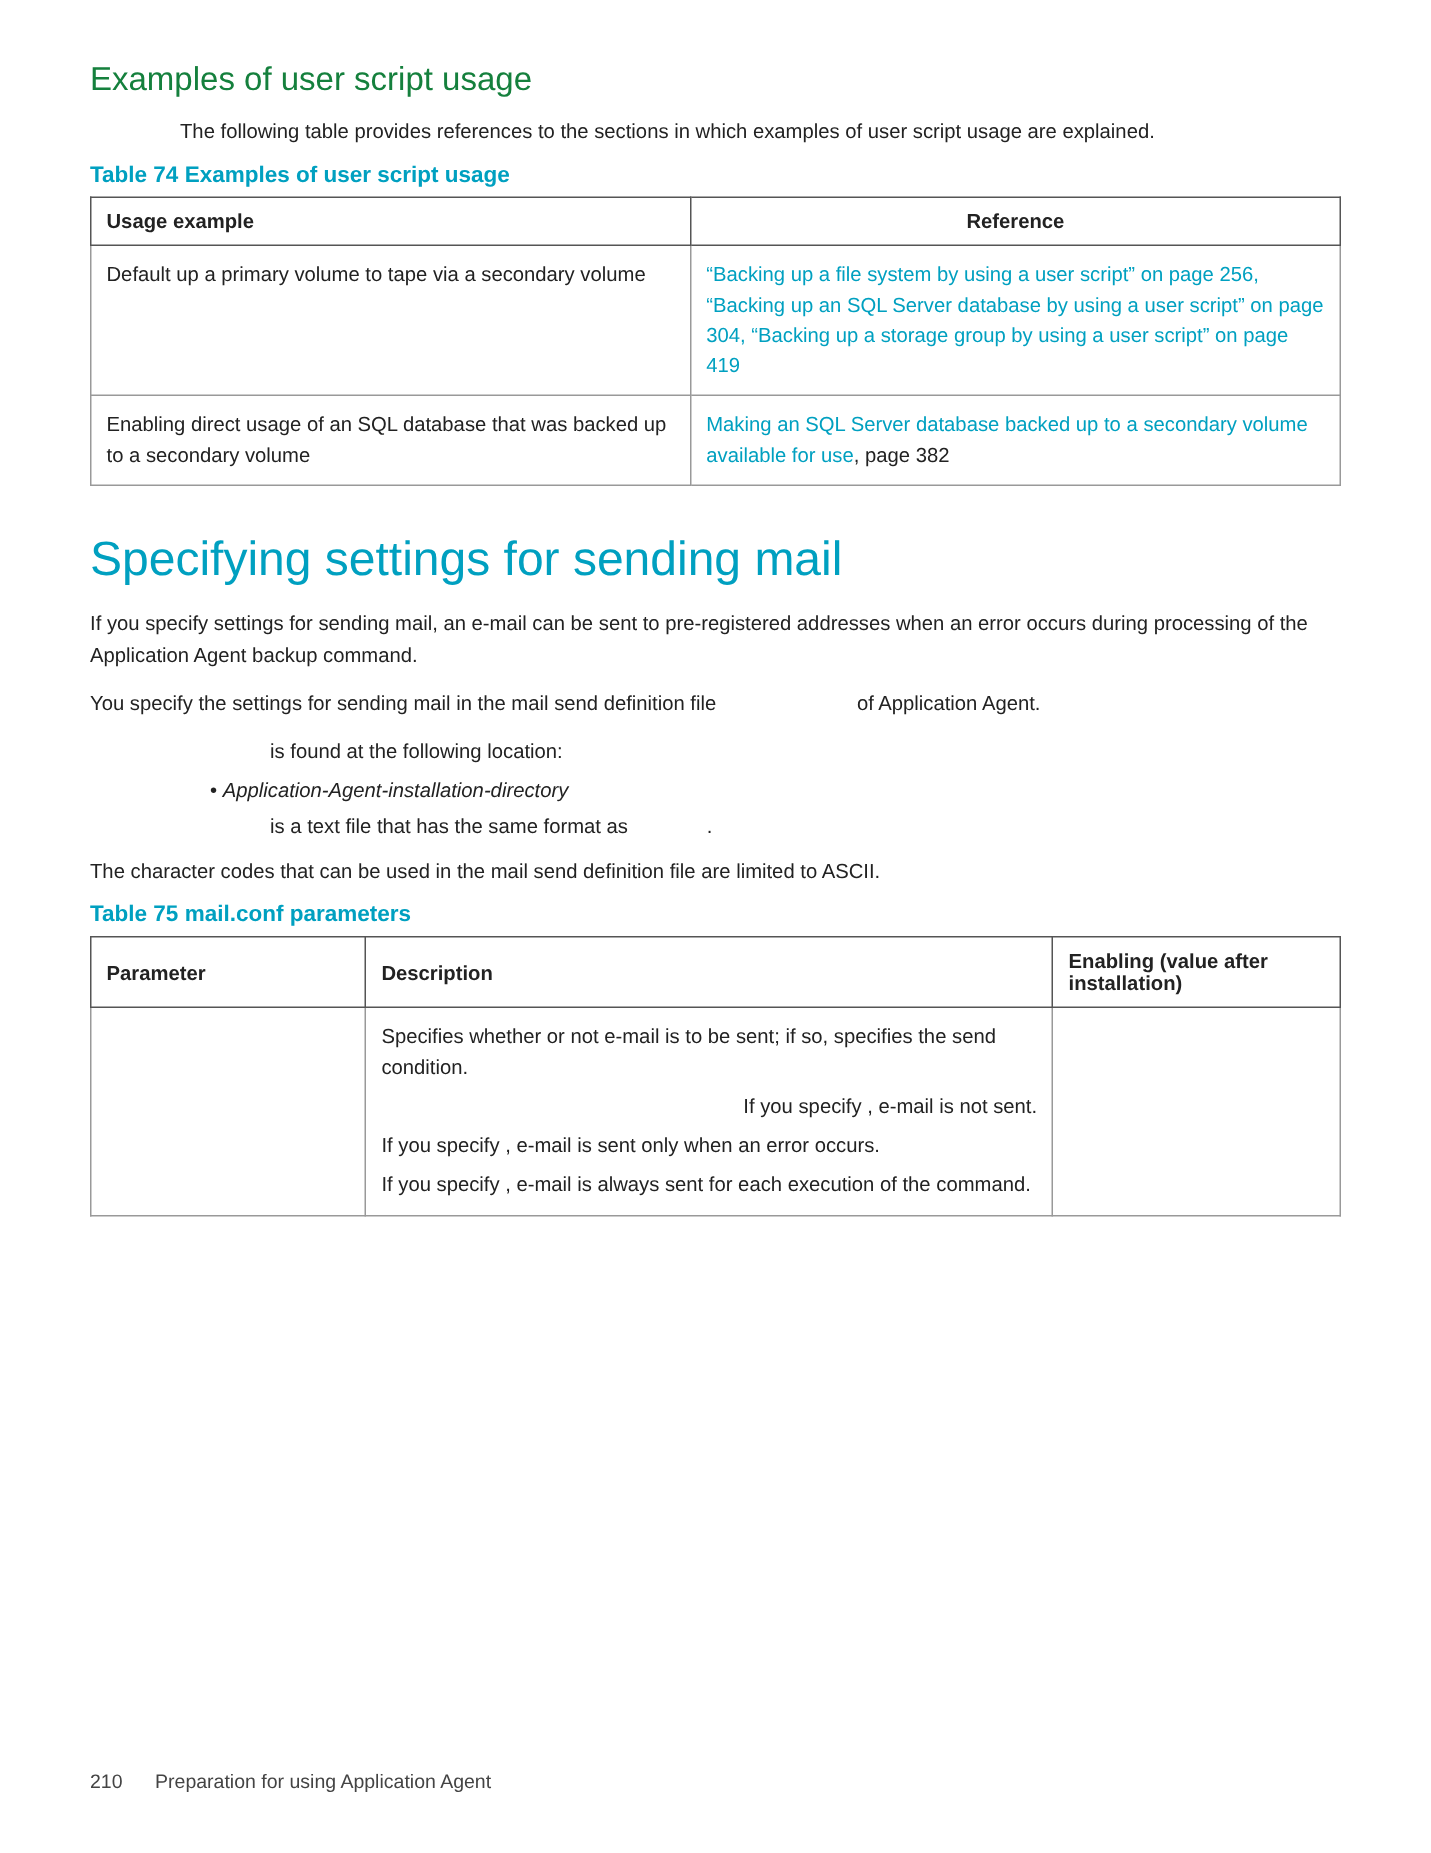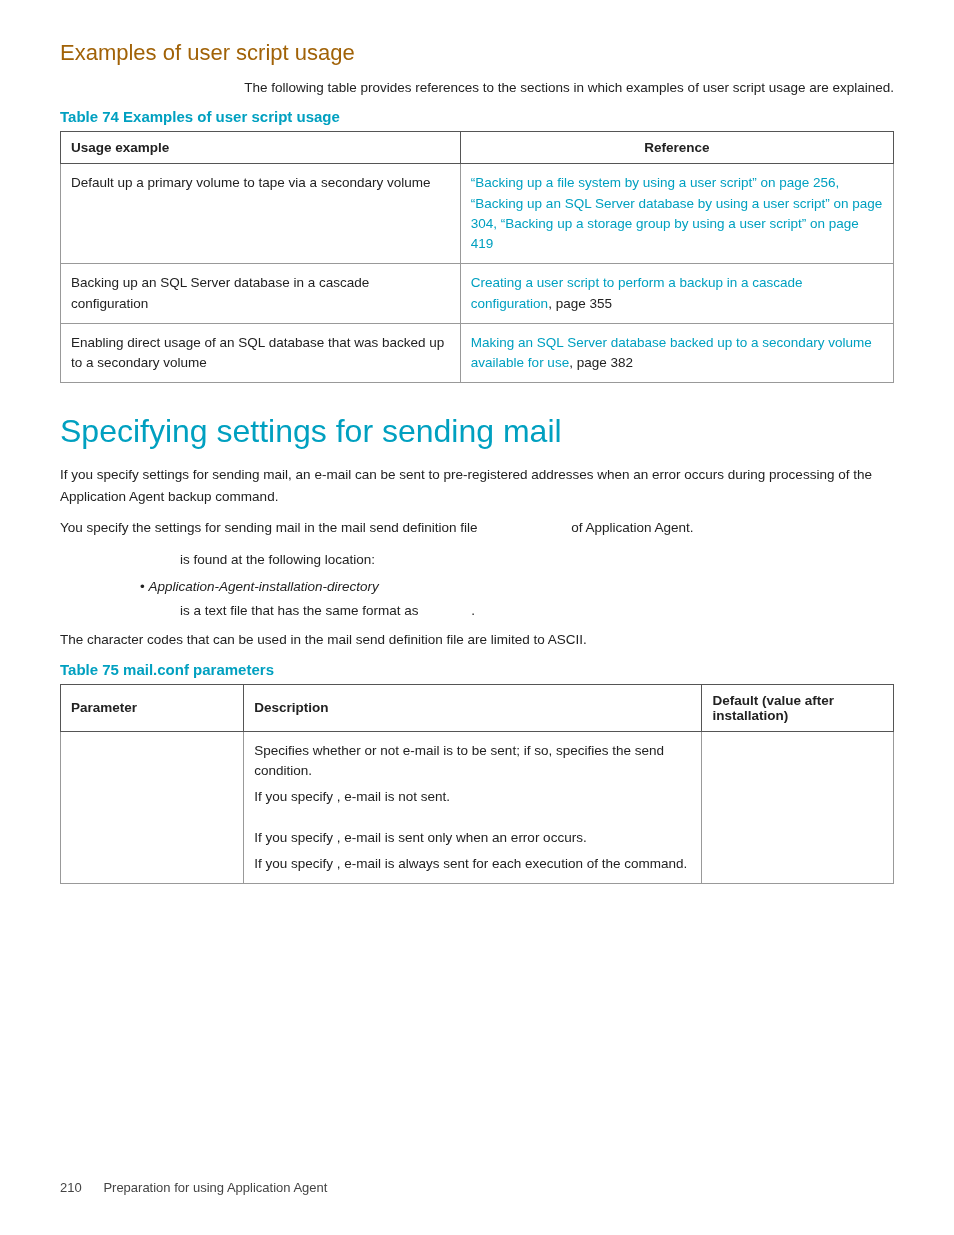--- a/index.html
+++ b/index.html
@@ -6,37 +6,36 @@
     body {
       background: #fff;
       font-family: Arial, Helvetica, sans-serif;
       font-size: 13.5px;
       color: #222;
       width: 954px;
       min-height: 1235px;
       padding: 40px 60px 60px 60px;
     }
     h2.section-title {
-      color: #a16207;
+      color: #15803d;
       font-size: 22px;
       font-weight: normal;
       margin-bottom: 12px;
     }
     h1.chapter-title {
       color: #00a0c0;
       font-size: 32px;
       font-weight: normal;
       margin-bottom: 14px;
       margin-top: 30px;
     }
     .intro-text {
       margin-left: 60px;
       margin-bottom: 10px;
       line-height: 1.5;
-      text-align: right;
     }
     .table-caption {
       color: #00a0c0;
       font-weight: bold;
       font-size: 15px;
       margin-bottom: 6px;
     }
     table {
       width: 100%;
       border-collapse: collapse;
@@ -109,26 +108,20 @@
     </tr>
   </thead>
   <tbody>
     <tr>
       <td>Default up a primary volume to tape via a secondary volume</td>
       <td>
         <a class="link-text">“Backing up a file system by using a user script” on page 256, “Backing up an SQL Server database by using a user script” on page 304, “Backing up a storage group by using a user script” on page 419</a>
       </td>
     </tr>
     <tr>
-      <td>Backing up an SQL Server database in a cascade configuration</td>
-      <td>
-        <a class="link-text">Creating a user script to perform a backup in a cascade configuration</a>, page 355
-      </td>
-    </tr>
-    <tr>
       <td>Enabling direct usage of an SQL database that was backed up to a secondary volume</td>
       <td>
         <a class="link-text">Making an SQL Server database backed up to a secondary volume available for use</a>, page 382
       </td>
     </tr>
   </tbody>
 </table>
 
 <h1 class="chapter-title">Specifying settings for sending mail</h1>
 
@@ -152,29 +145,29 @@
 
 <p class="body-text">The character codes that can be used in the mail send definition file are limited to ASCII.</p>
 
 <p class="table-caption">Table 75 mail.conf parameters</p>
 
 <table>
   <thead>
     <tr>
       <th class="col-param">Parameter</th>
       <th class="col-desc">Description</th>
-      <th class="col-default">Default (value after installation)</th>
+      <th class="col-default">Enabling (value after installation)</th>
     </tr>
   </thead>
   <tbody>
     <tr>
       <td></td>
       <td>
         <p style="margin-bottom:6px;">Specifies whether or not e-mail is to be sent; if so, specifies the send condition.</p>
-        <p style="margin-bottom:20px;">If you specify    , e-mail is not sent.</p>
+        <p style="margin-bottom:6px;text-align:right;">If you specify    , e-mail is not sent.</p>
         <p style="margin-bottom:6px;">If you specify        , e-mail is sent only when an error occurs.</p>
         <p>If you specify        , e-mail is always sent for each execution of the command.</p>
       </td>
       <td></td>
     </tr>
   </tbody>
 </table>
 
 <div class="footer">
   <span>210</span>

